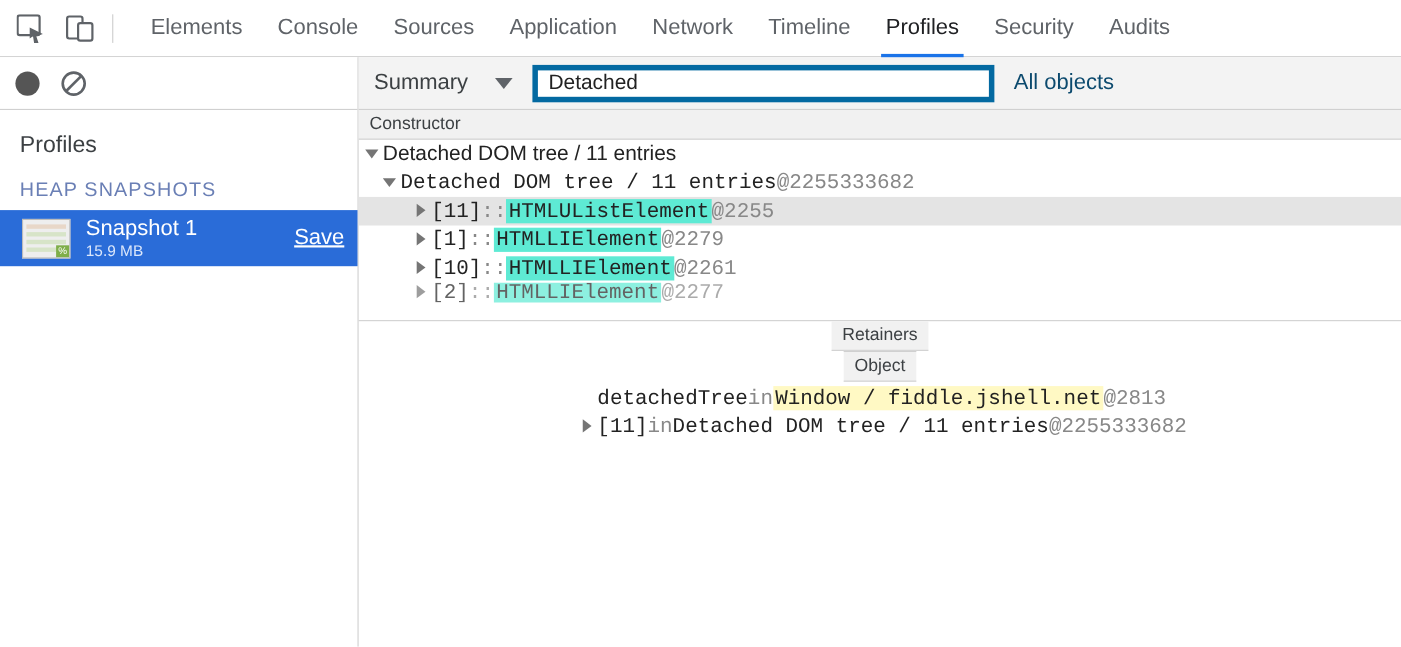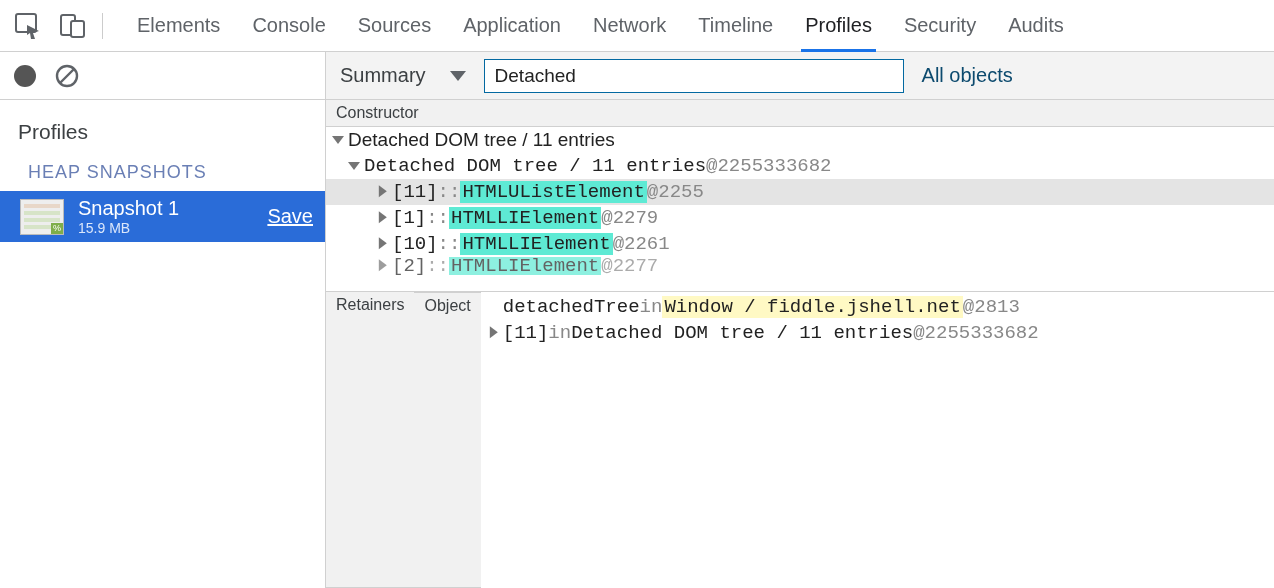--- a/index.html
+++ b/index.html
@@ -63,21 +63,21 @@
   }
   .record-dot {
     width: 22px; height: 22px; border-radius: 50%; background: #555;
   }
   .clear-ico { width: 26px; height: 26px; color: #5f6368; }
   .sidebar-title {
     font-size: 21px; color: #3c4043; padding: 20px 18px 12px 18px;
   }
   .sidebar-section-label {
     font-size: 18px; color: #6a7fb5; letter-spacing: 1px;
-    padding: 6px 18px 8px 28px;
+    padding: 6px 18px 8px 18px;
   }
   .snapshot-row {
     background: #2a6cd8;
     color: #fff;
     display: flex; align-items: center;
     padding: 6px 12px 6px 20px;
     gap: 14px;
   }
   .snapshot-thumb {
     width: 44px; height: 36px;
@@ -111,21 +111,21 @@
     gap: 18px; padding: 0 14px;
   }
   .dropdown-label {
     display: flex; align-items: center; gap: 24px;
     font-size: 20px; color: #3c4043;
     cursor: pointer;
   }
   .chev { width: 0; height: 0; border-left: 8px solid transparent; border-right: 8px solid transparent; border-top: 10px solid #5f6368; }
   .filter-input {
     height: 34px; width: 420px;
-    border: 1px solid #0369a1;
+    border: 5px solid #0369a1;
     background: #fff;
     font-size: 19px; padding: 0 10px;
     color: #222;
   }
   .all-objects { font-size: 20px; color: #0c4a6e; cursor: pointer; }
 
   .grid-header {
     background: #f1f1f1;
     border-bottom: 1px solid #d0d0d0;
     font-size: 16px; color: #3c4043;
@@ -151,22 +151,23 @@
   }
   .tri.closed { transform: rotate(-90deg); }
   .indent1 { padding-left: 22px; }
   .indent2 { padding-left: 50px; }
   .dim { color: #888; }
   .redmark { background: #5eead4; padding: 0 2px; }
   .yellowmark { background: #fff9c4; padding: 0 2px; }
   .cutoff { overflow: hidden; max-height: 18px; opacity: 0.7; }
 
   .retainers-panel {
-    flex: 1; display: flex; flex-direction: row;
+    flex: 1; display: flex; flex-direction: column;
     border-top: 1px solid #d0d0d0;
+    align-items: center;
   }
   .retainers-body { flex: 1; padding-top: 2px; }
 
   svg { display: block; }
 </style>
 </head>
 <body>
 
 <div class="tabstrip">
   <div class="icon-box">

